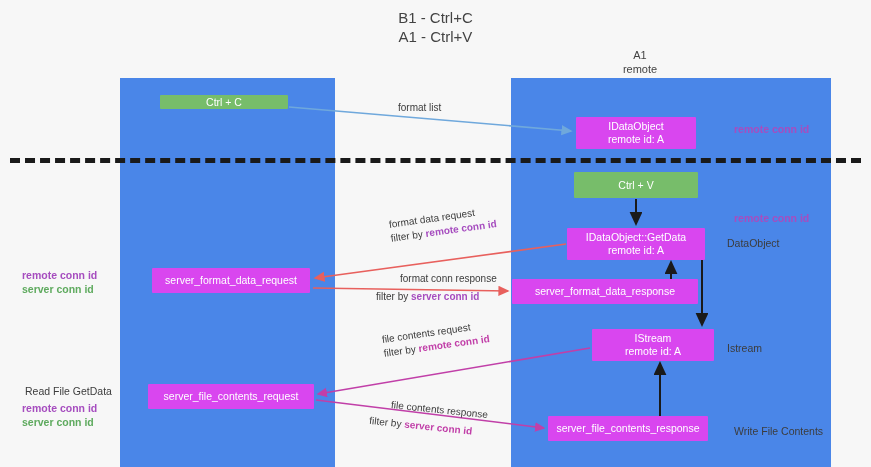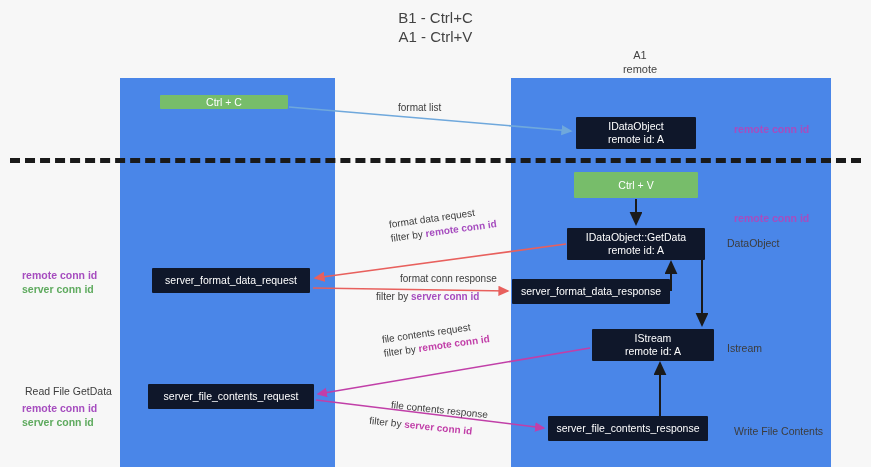--- a/index.html
+++ b/index.html
@@ -71,34 +71,34 @@
     align-items: center;
     justify-content: center;
     font-size: 10.5px;
     color: #ffffff;
     line-height: 13px;
     text-align: center;
     border-radius: 1px;
   }
   .node.green  { background: #6aa84f; background: #6aa84f; }
   .node.green  { background: #76b462; }
-  .node.orange { background: #0f172a; }
+  .node.orange { background: #d946ef; }
 
   .node .l1, .node .l2 { display: block; }
 
   
   #node-ctrlc { left: 160px; top: 95px;  width: 128px; height: 14px; background: #77bd6a; }
   #node-ctrlv { left: 574px; top: 172px; width: 124px; height: 26px; background: #77bd6a; }
 
   
   #node-getidataobject      { left: 576px; top: 117px; width: 120px; height: 32px; }
   #node-getdata             { left: 567px; top: 228px; width: 138px; height: 32px; }
   #node-istream             { left: 592px; top: 329px; width: 122px; height: 32px; }
   #node-fmt-req             { left: 152px; top: 268px; width: 158px; height: 25px; }
-  #node-fmt-resp            { left: 512px; top: 279px; width: 158px; height: 25px; }
+  #node-fmt-resp            { left: 512px; top: 279px; width: 186px; height: 25px; }
   #node-file-req            { left: 148px; top: 384px; width: 166px; height: 25px; }
   #node-file-resp           { left: 548px; top: 416px; width: 160px; height: 25px; }
 
   
   .anno {
     position: absolute;
     font-size: 10.5px;
     line-height: 14px;
   }
   .anno .purple { color: #a64dbf; font-weight: bold; }

